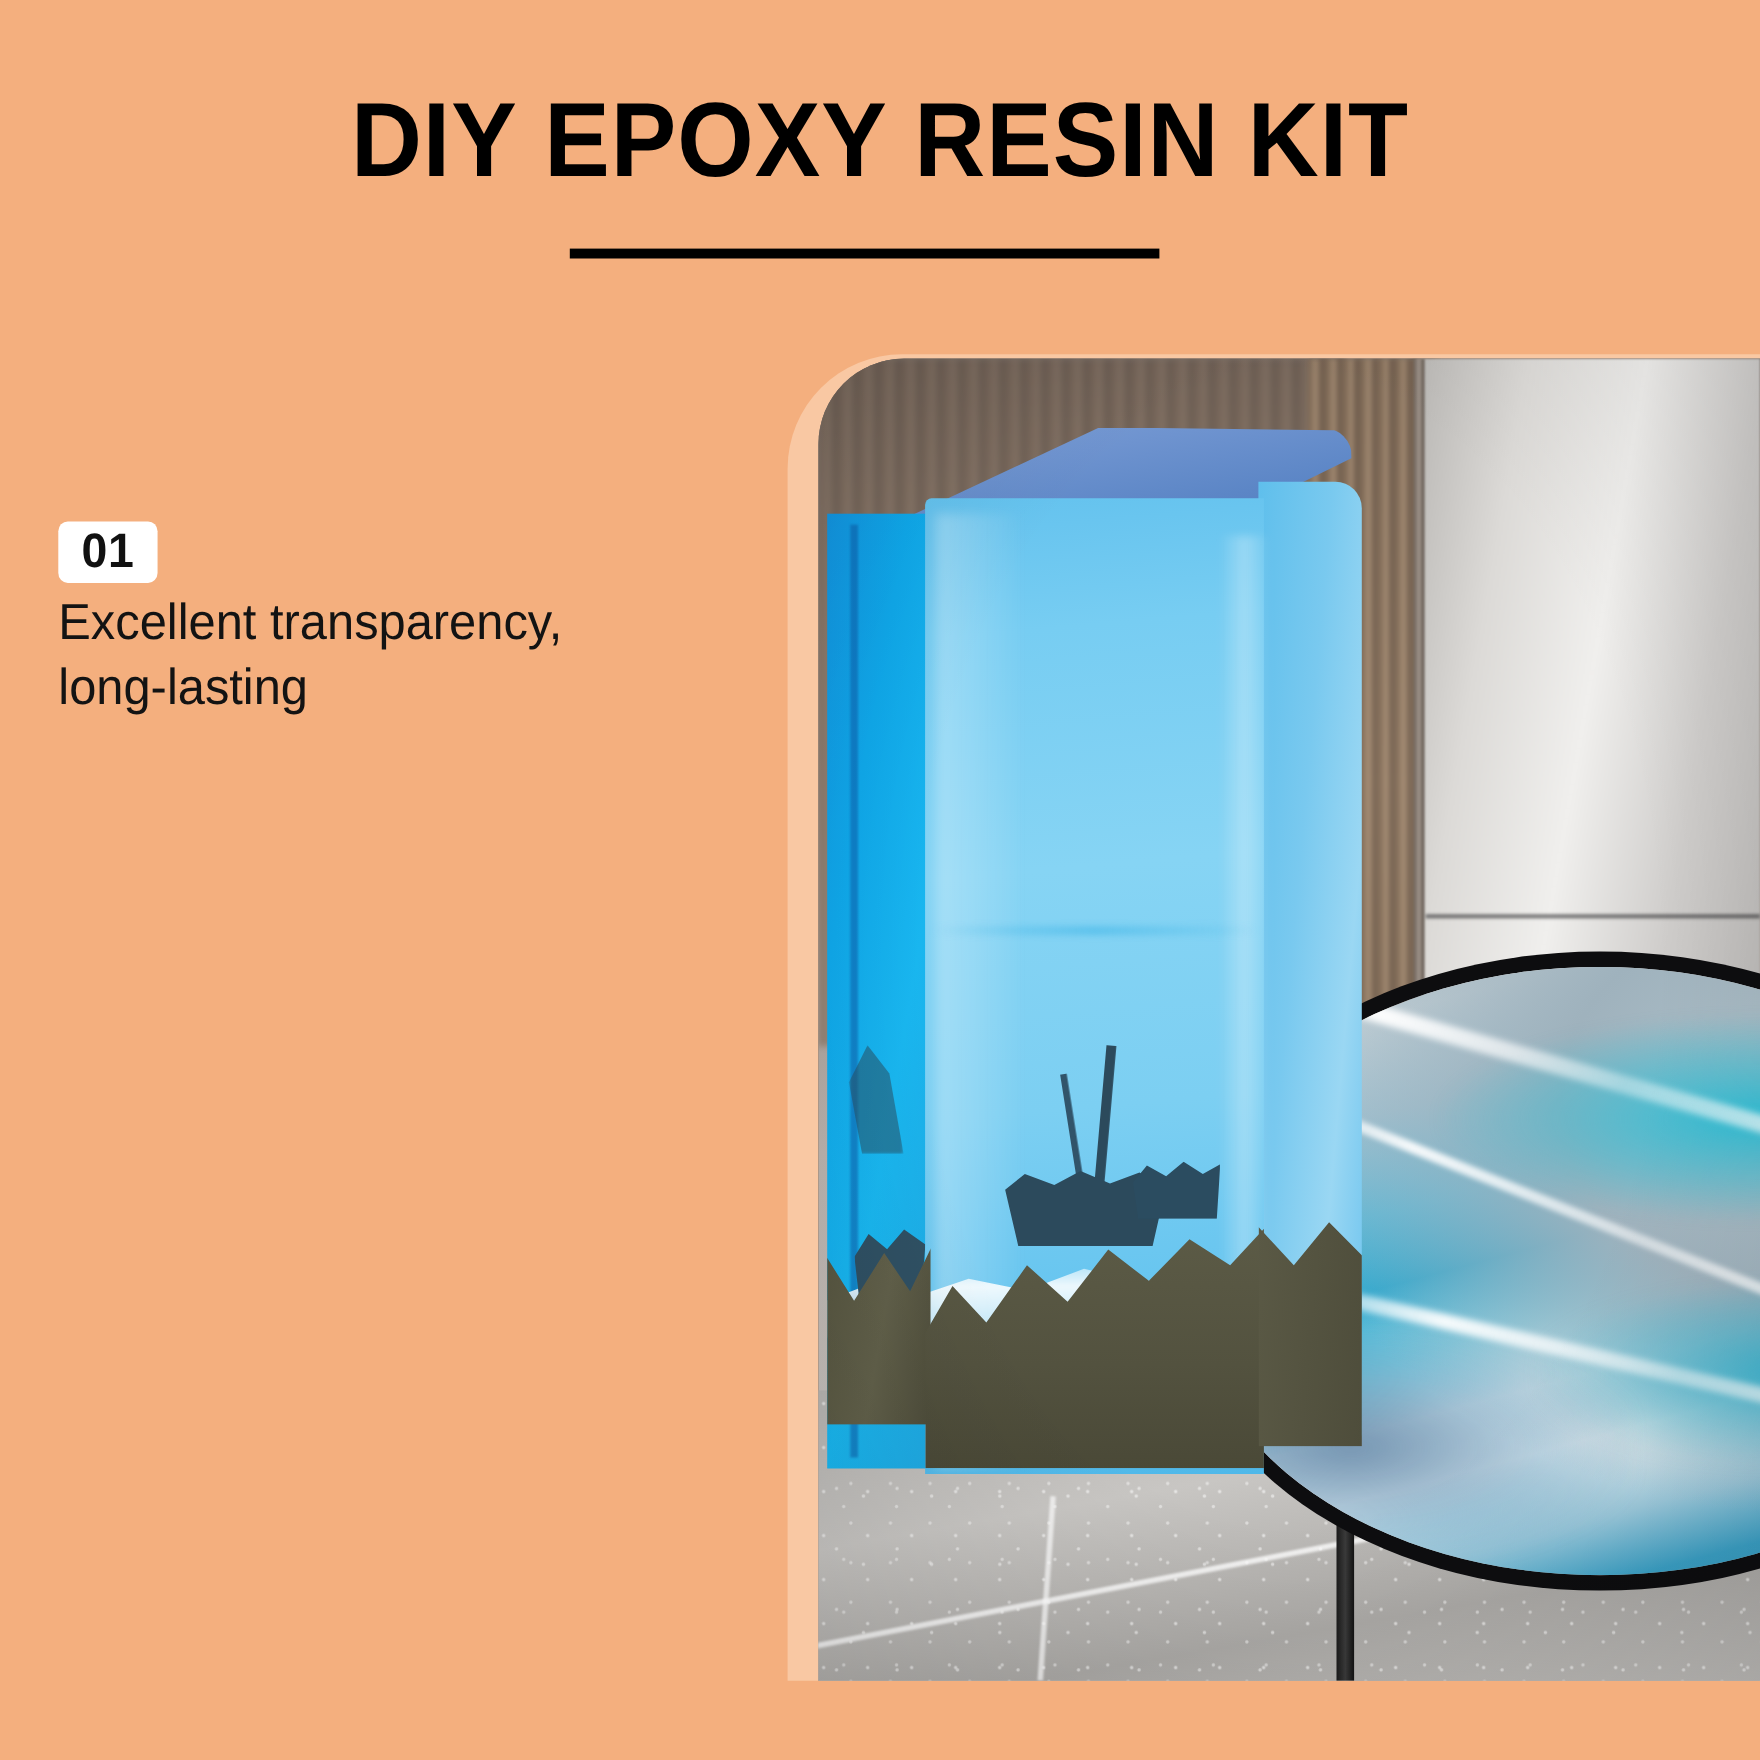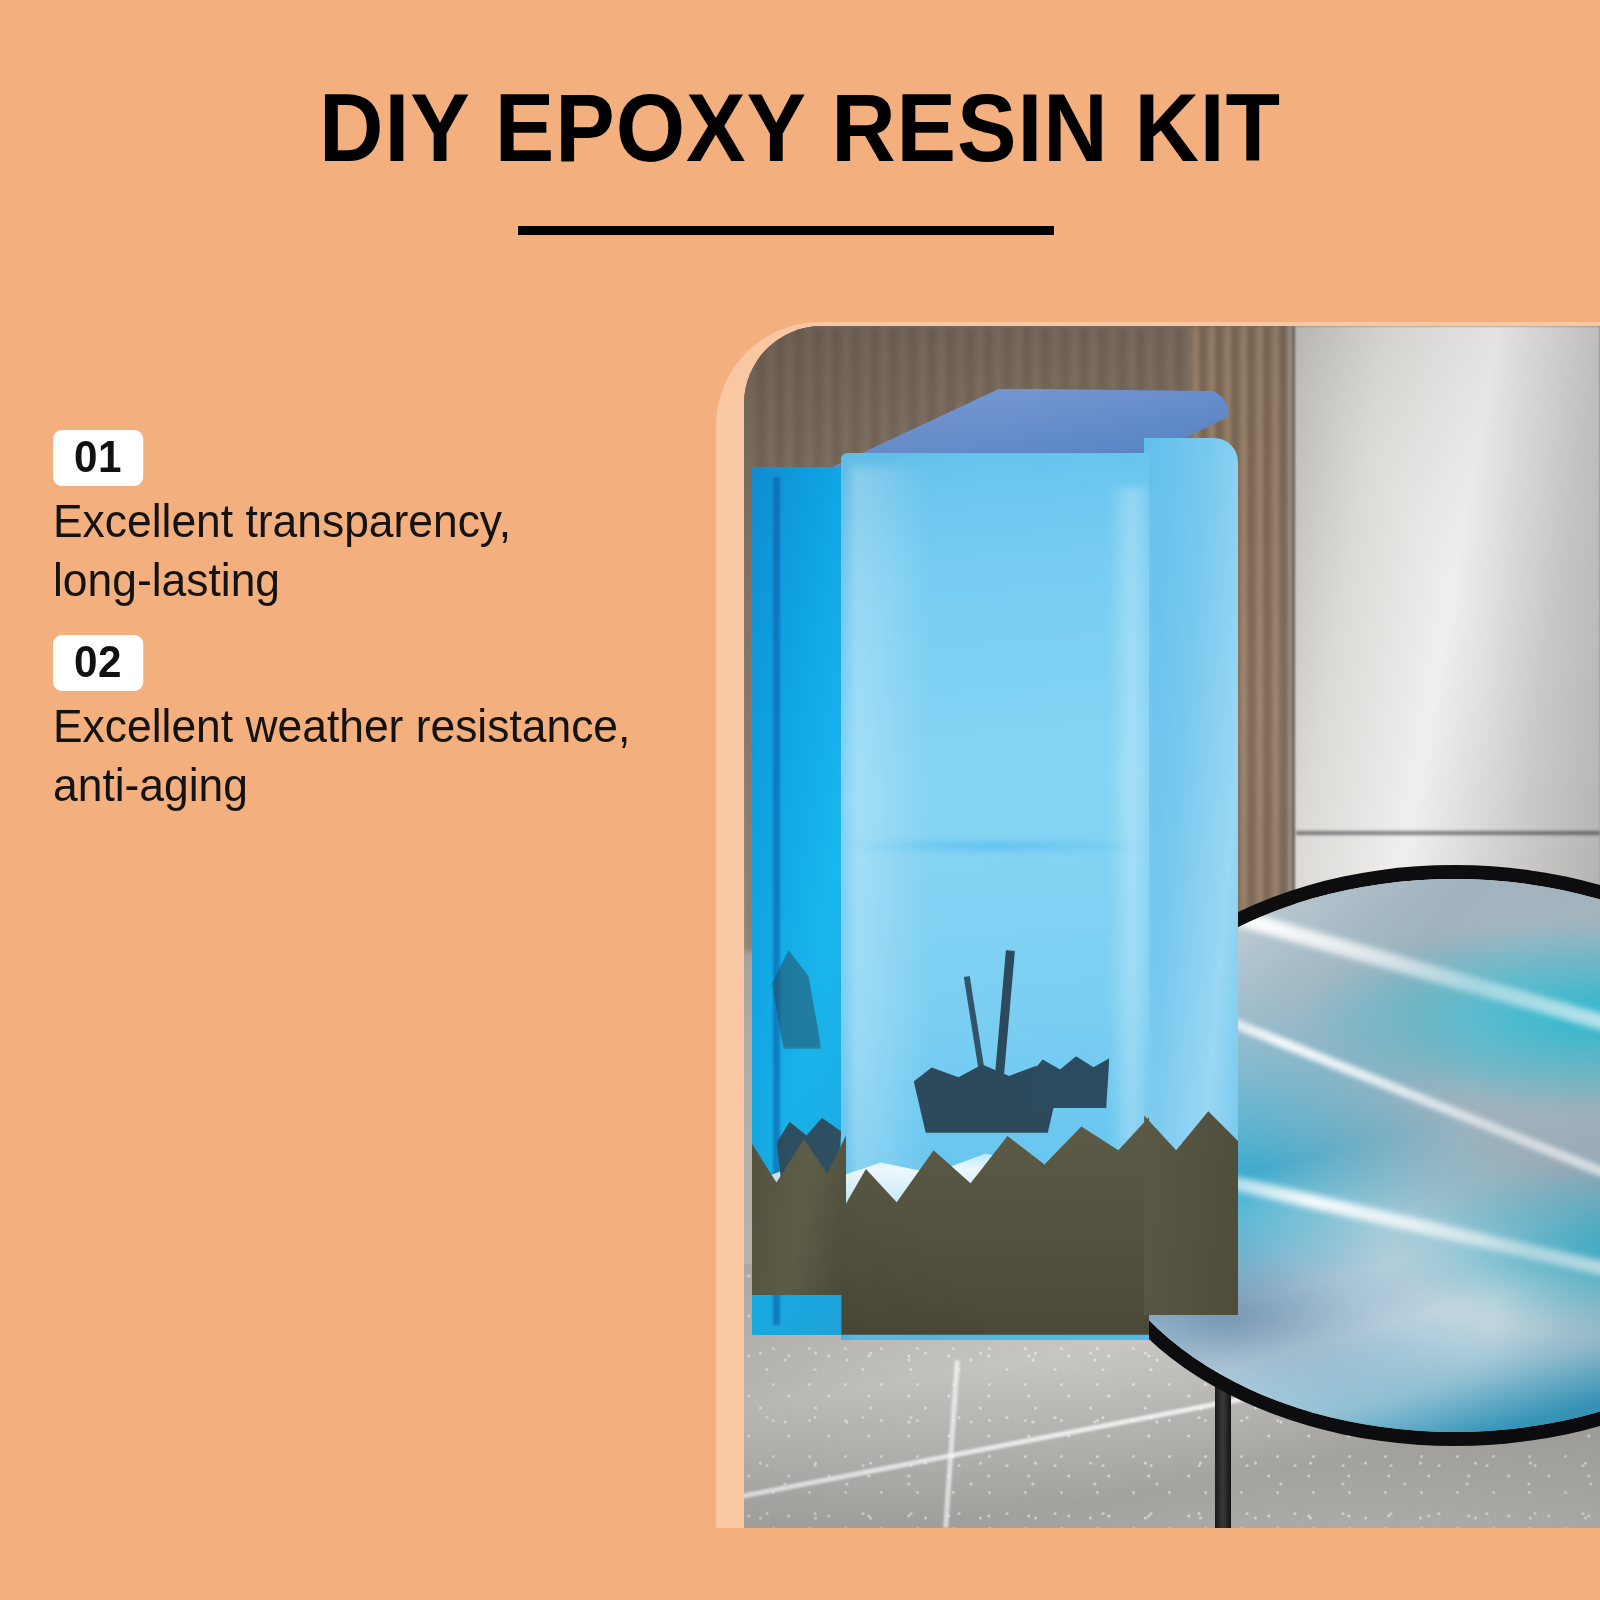--- a/index.html
+++ b/index.html
@@ -31,21 +31,21 @@
     width:536px; height:9px;
     background:#000;
   }
 
   
   #feature-list{
     position:absolute;
     left:53px; top:430px;
     width:660px;
   }
-  .feature-item{ margin-bottom:26px; }
+  .feature-item{ margin-bottom:26px;margin-top:44px; }
   .badge{
     display:inline-block;
     background:#ffffff;
     border-radius:9px;
     padding:4px 22px 6px 22px;
     font-weight:700;
     font-size:44px;
     line-height:1.05;
     color:#111;
     letter-spacing:0.5px;
@@ -323,25 +323,20 @@
 <div id="title-rule"></div>
 
 <div id="feature-list">
 
   <div class="feature-item">
     <div class="badge">01</div>
     <div class="feature-text">Excellent transparency,
 long-lasting</div>
   </div>
 
-  <div class="feature-item">
-    <div class="badge">02</div>
-    <div class="feature-text">Excellent weather resistance,
-anti-aging</div>
-  </div>
 
 
 
 </div>
 
 <div id="photo-frame"></div>
 
 <div id="photo-panel">
 
   <div class="bg-wall"></div>

